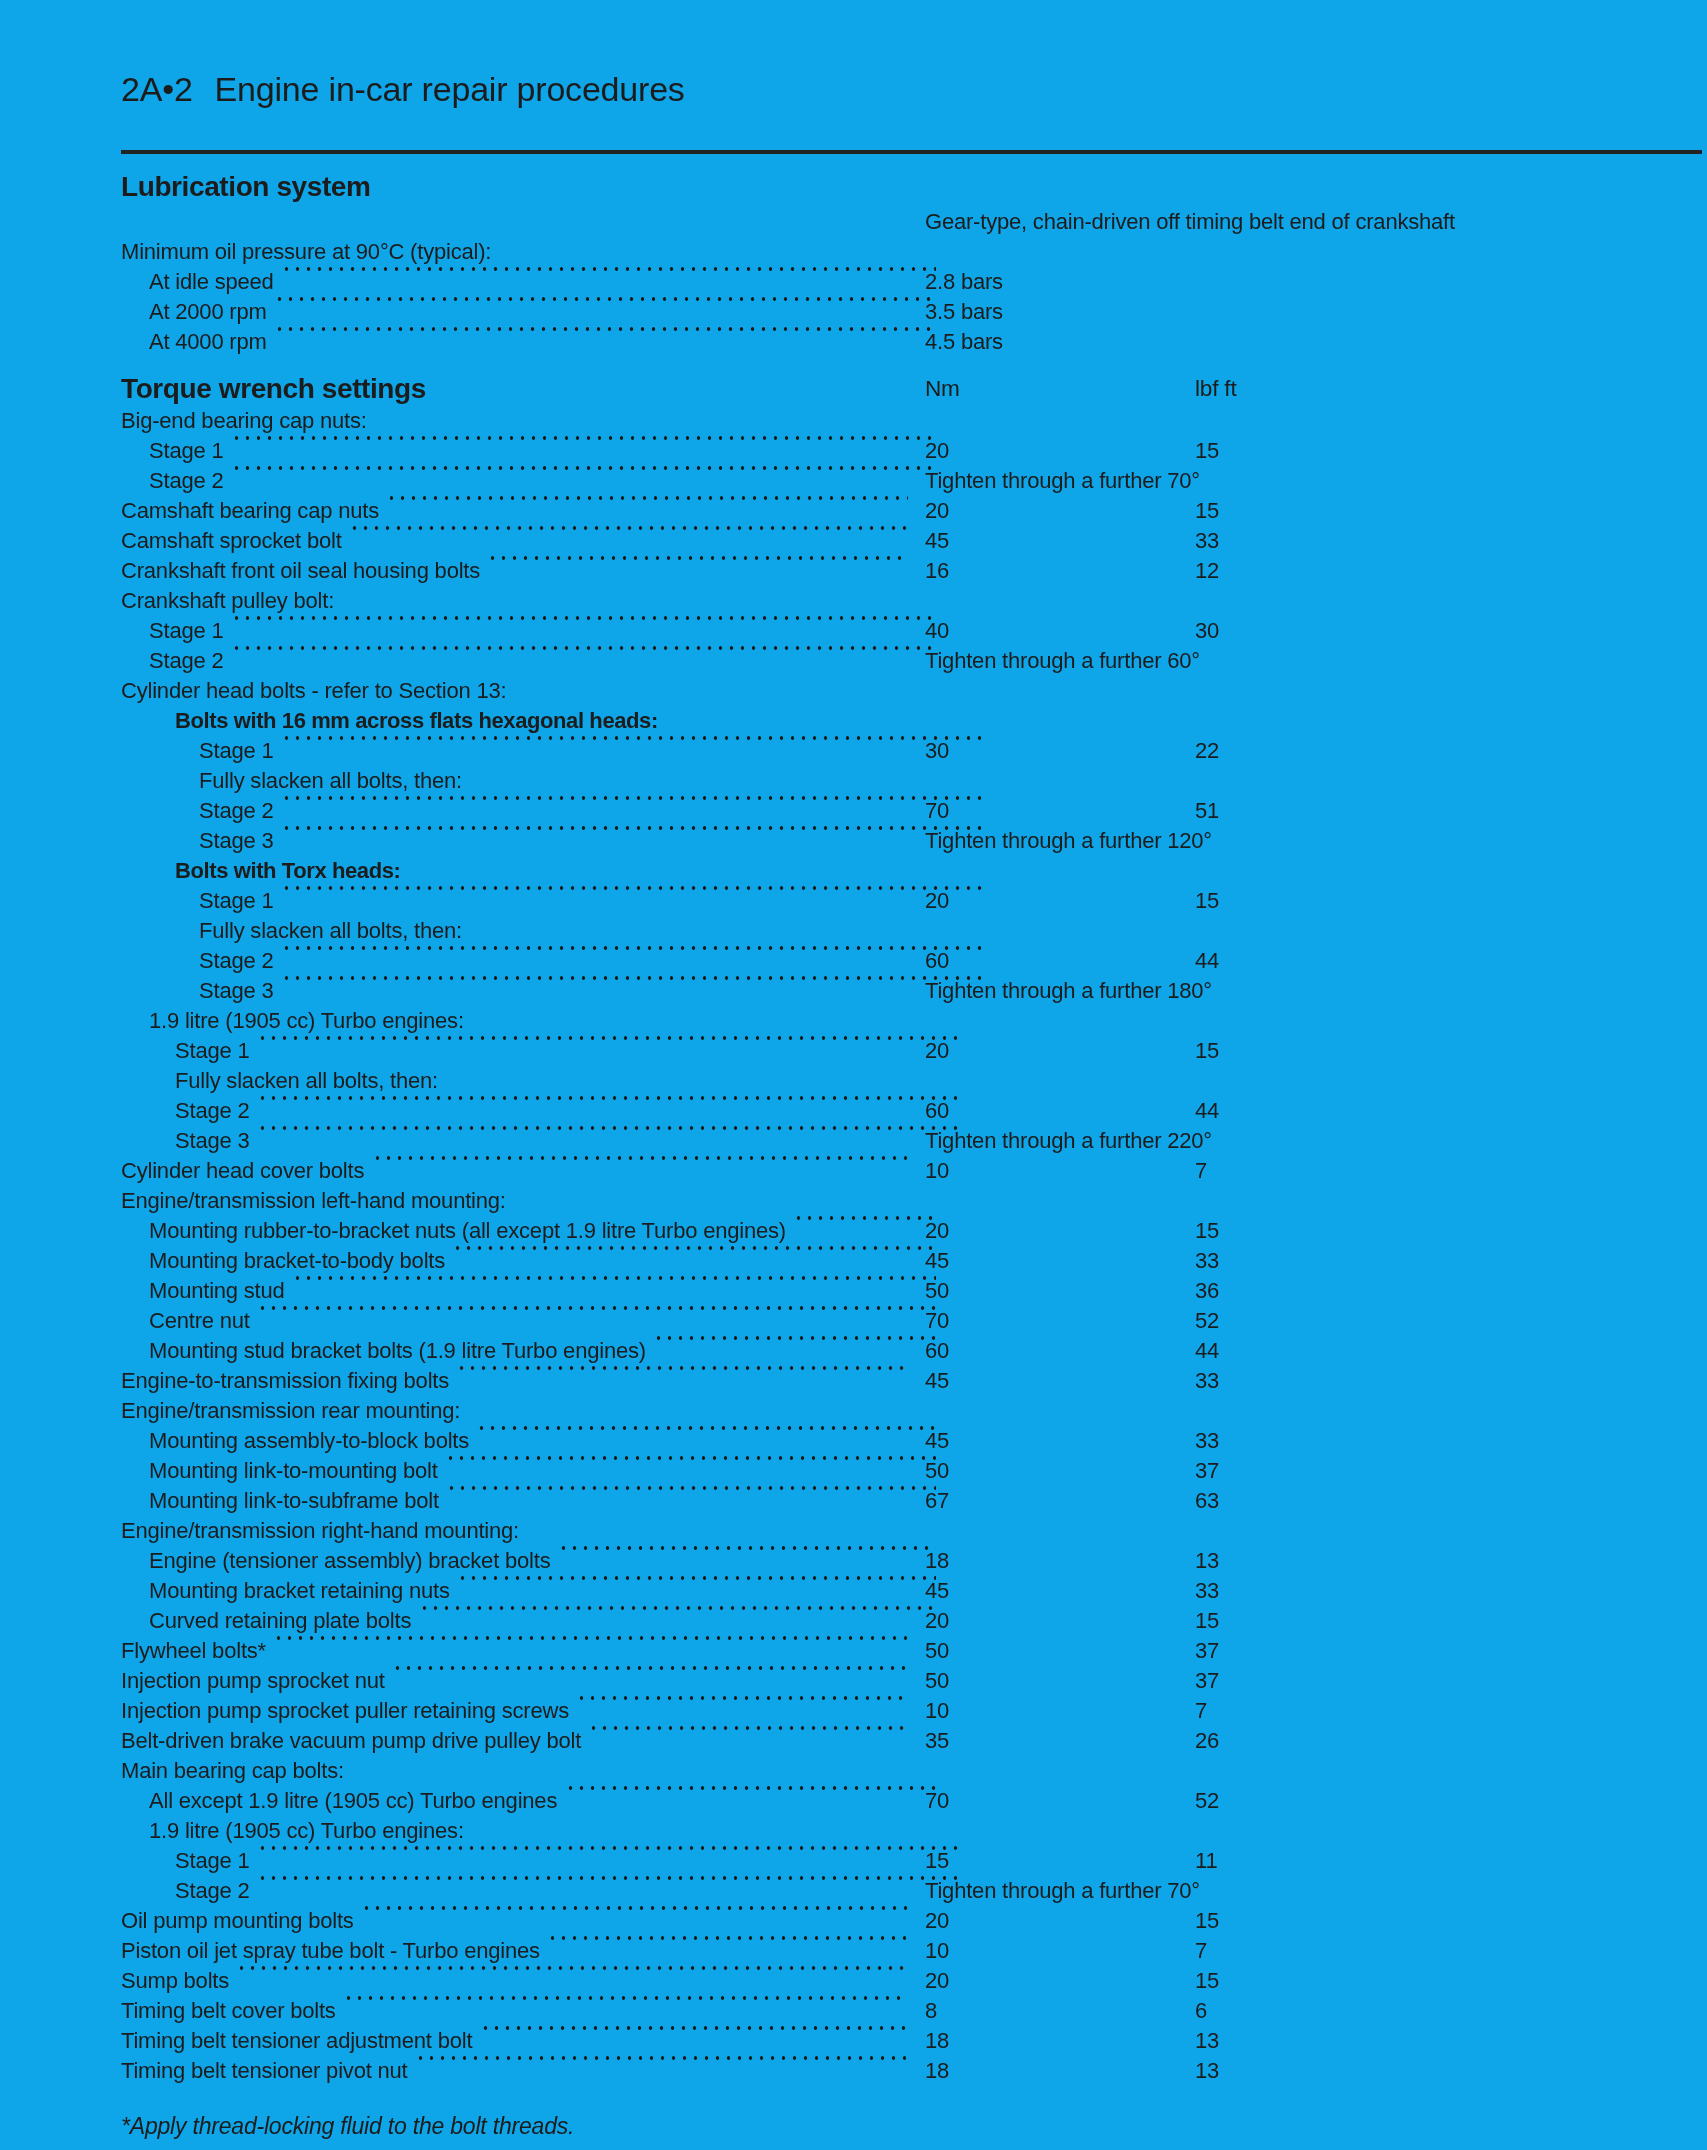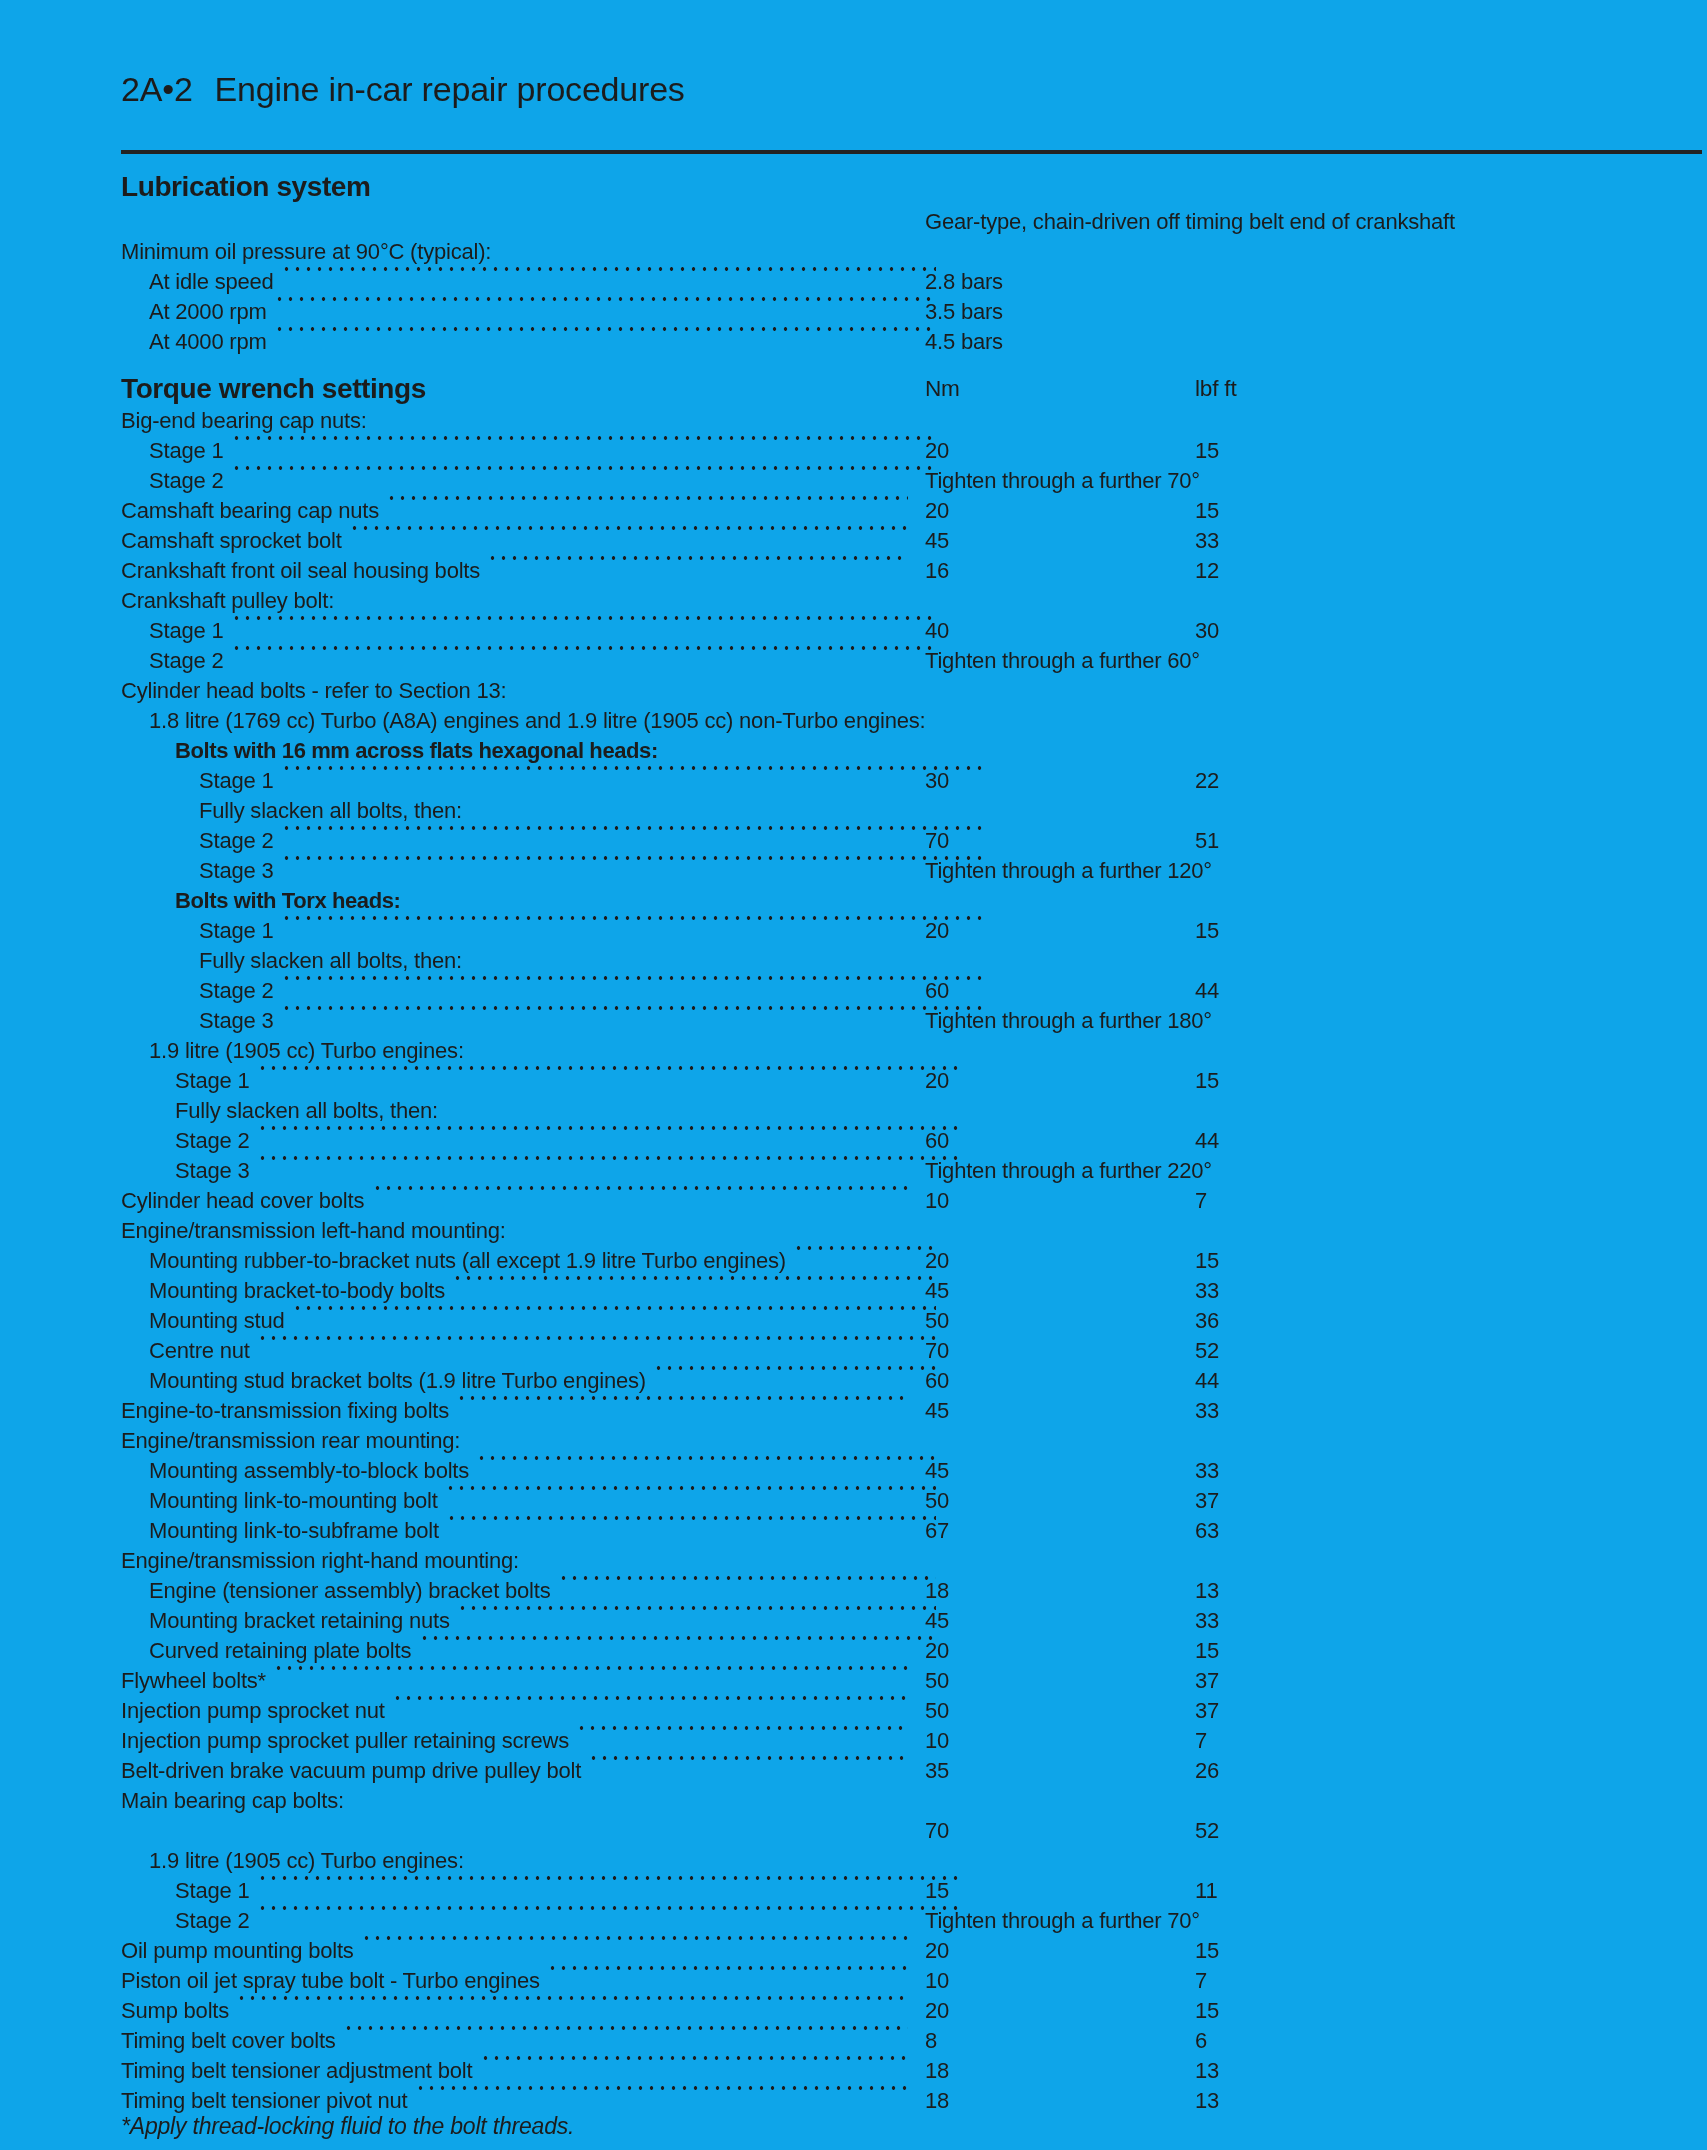--- a/index.html
+++ b/index.html
@@ -178,28 +178,20 @@
     <span class="val lbf"></span>
   </div>
       <div class="row ind-0">
     <span class="lblwrap">
       <span class="lbl">Cylinder head bolts - refer to Section 13:</span>
       <span class="dots hidden"></span>
     </span>
     <span class="val nm"></span>
     <span class="val lbf"></span>
   </div>
-      <div class="row ind-1">
-    <span class="lblwrap">
-      <span class="lbl">1.8 litre (1769 cc) Turbo (A8A) engines and 1.9 litre (1905 cc) non-Turbo engines:</span>
-      <span class="dots hidden"></span>
-    </span>
-    <span class="val nm"></span>
-    <span class="val lbf"></span>
-  </div>
       <div class="row ind-2 bold">
     <span class="lblwrap">
       <span class="lbl">Bolts with 16 mm across flats hexagonal heads:</span>
       <span class="dots hidden"></span>
     </span>
     <span class="val nm"></span>
     <span class="val lbf"></span>
   </div>
       <div class="row ind-3">
     <span class="lblwrap">
@@ -475,20 +467,24 @@
   </div>
       <div class="row ind-0">
     <span class="lblwrap">
       <span class="lbl">Main bearing cap bolts:</span>
       <span class="dots hidden"></span>
     </span>
     <span class="val nm"></span>
     <span class="val lbf"></span>
   </div>
       <div class="row ind-1">
+    <span class="lblwrap">
+      <span class="lbl">All except 1.9 litre (1905 cc) Turbo engines</span>
+      <span class="dots"></span>
+    </span>
     <span class="val nm">70</span>
     <span class="val lbf">52</span>
   </div>
       <div class="row ind-1">
     <span class="lblwrap">
       <span class="lbl">1.9 litre (1905 cc) Turbo engines:</span>
       <span class="dots hidden"></span>
     </span>
     <span class="val nm"></span>
     <span class="val lbf"></span>

